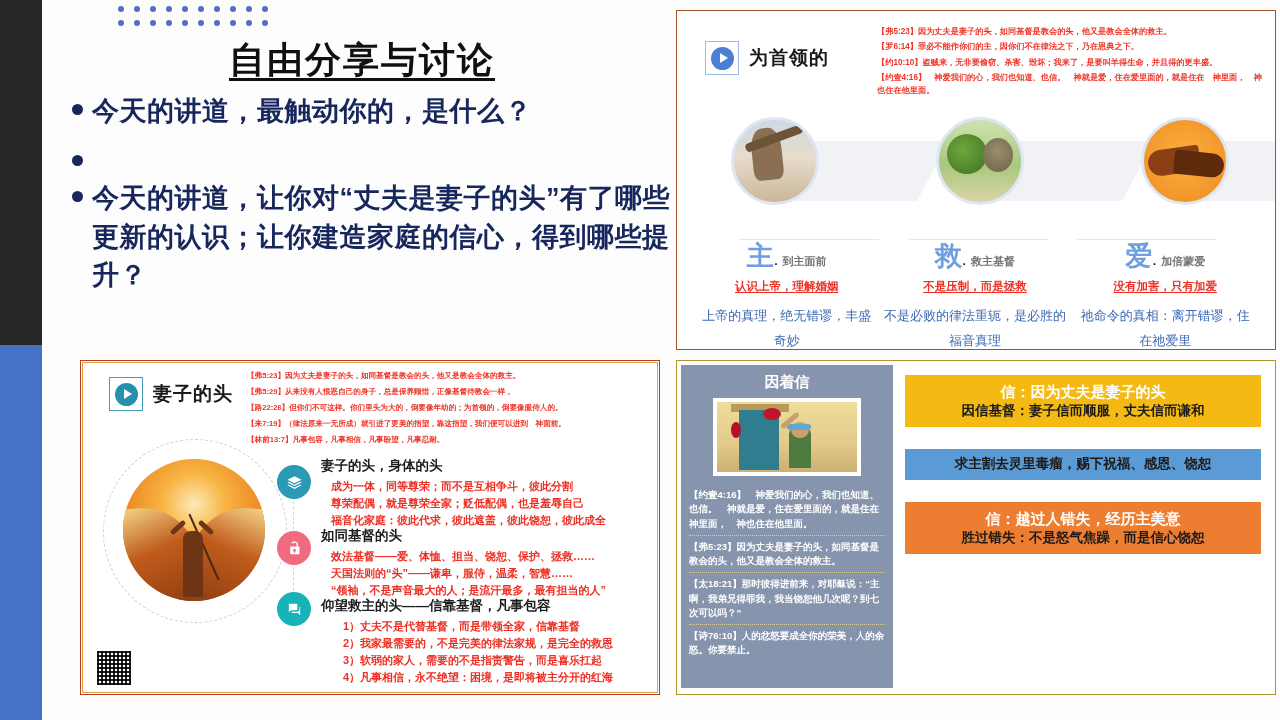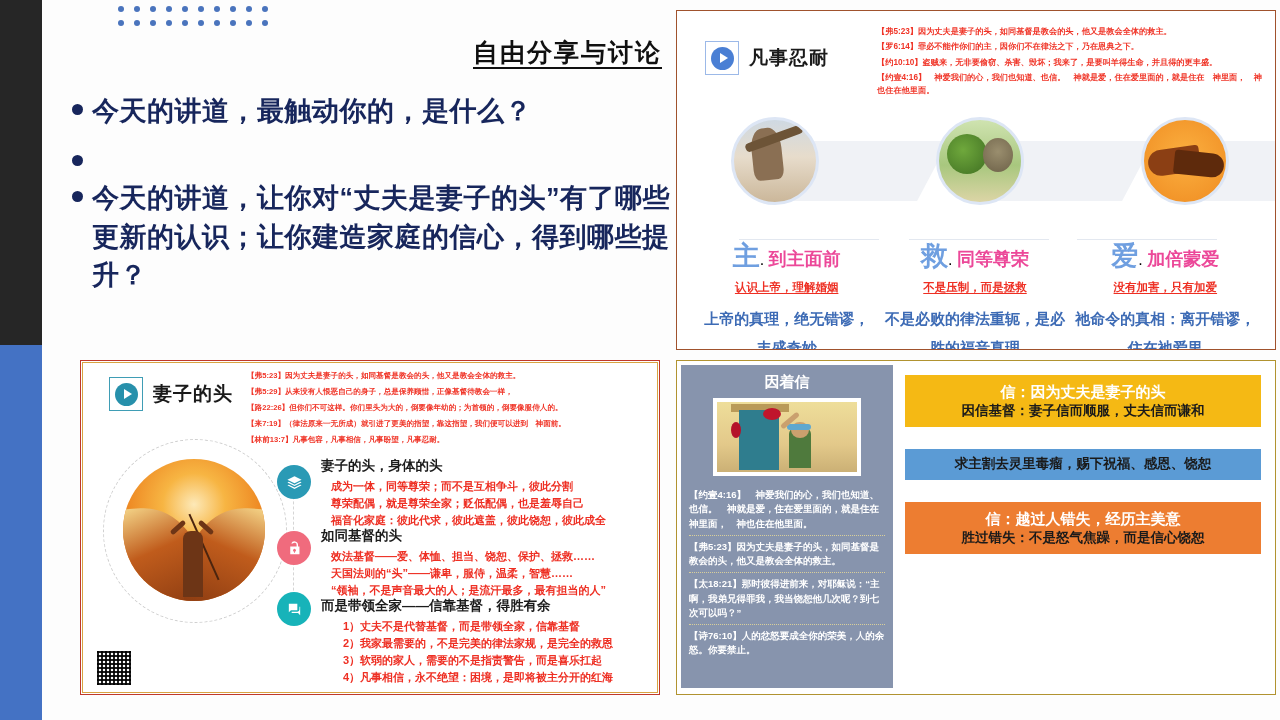--- a/index.html
+++ b/index.html
@@ -14,22 +14,22 @@
   .edge-dark{position:absolute;left:0;top:0;width:42px;height:345px;background:#262626;}
   .edge-blue{position:absolute;left:0;top:345px;width:42px;height:375px;background:#4472c4;}
 
   
   .dots{position:absolute;left:118px;top:6px;width:150px;}
   .dot-row{display:flex;justify-content:space-between;margin-bottom:8px;}
   .dot{width:6px;height:6px;border-radius:50%;background:#4a74bd;}
 
   
   .title{
-    position:absolute;left:62px;top:36px;width:600px;text-align:right;
-    font-size:25px;font-weight:bold;color:#101010;
+    position:absolute;left:62px;top:36px;width:600px;text-align:center;
+    font-size:36px;font-weight:bold;color:#101010;
     text-decoration:underline;text-underline-offset:6px;letter-spacing:2px;
   }
   .bullets{position:absolute;left:72px;top:92px;width:612px;}
   .bullet{display:flex;align-items:flex-start;margin-bottom:13px;}
   .bullet-dot{
     flex:0 0 auto;width:11px;height:11px;border-radius:50%;
     background:#17265c;margin-top:12px;margin-right:9px;
   }
   .bullet-text{
     font-size:27px;line-height:1.42;color:#17265c;font-weight:bold;
@@ -87,26 +87,26 @@
   
   .pic3{background:radial-gradient(circle at 50% 45%,#fbb040,#ef8b21);}
   .pic3::before{content:"";position:absolute;left:4px;top:28px;width:52px;height:26px;
     background:#8b3f14;border-radius:14px 4px 4px 14px;transform:rotate(-8deg);}
   .pic3::after{content:"";position:absolute;right:2px;top:32px;width:50px;height:24px;
     background:#5e2a0c;border-radius:4px 14px 14px 4px;transform:rotate(6deg);}
 
   .three-cols{position:absolute;display:flex;}
   .col{text-align:center;}
   .col .big{font-size:27px;font-weight:bold;color:#6f9fe0;letter-spacing:0;line-height:1;}
-  .col .sub{font-size:18px;font-weight:bold;color:#ec4899;}
+  .col .sub{font-size:11px;font-weight:bold;color:#737373;}
   .col .hl{
     font-size:11.5px;font-weight:bold;color:#ee2f23;margin-top:9px;
     text-decoration:underline;text-underline-offset:2px;
   }
-  .col .note{font-size:15px;color:#3d6bb5;font-weight:bold;line-height:1.9;margin-top:10px;}
+  .col .note{font-size:13px;color:#3d6bb5;font-weight:normal;line-height:1.9;margin-top:10px;}
 
   .divider-line{position:absolute;height:1px;background:#e3e8f0;}
 
   
   #panel-wifehead{left:80px;top:360px;width:580px;height:335px;border:1.5px solid #c0392b;outline:1px solid #d9a441;outline-offset:-3px;}
 
   .circle-dash{
     position:absolute;left:22px;top:78px;width:182px;height:182px;border-radius:50%;
     border:1px dashed #cfcfcf;
   }
@@ -237,21 +237,21 @@
   </div>
 
   <div class="panel" id="panel-divine">
     <div class="p-inner">
       <div class="vtag" style="left:28px;top:30px;">
         <span class="frame blue">
           <span class="play blue">
               <i></i>
             </span>
         </span>
-        <span class="vlabel">凡事忍耐</span>
+        <span class="vlabel">为首领的</span>
       </div>
 
       <div class="verses" style="left:200px;top:14px;width:388px;font-size:8.2px;line-height:1.62;">
         <div class="v">【弗5:23】因为丈夫是妻子的头，如同基督是教会的头，他又是教会全体的救主。</div>
         <div class="v">【罗6:14】罪必不能作你们的主，因你们不在律法之下，乃在恩典之下。</div>
         <div class="v">【约10:10】盗贼来，无非要偷窃、杀害、毁坏；我来了，是要叫羊得生命，并且得的更丰盛。</div>
         <div class="v">【约壹4:16】　神爱我们的心，我们也知道、也信。　神就是爱，住在爱里面的，就是住在　神里面，　神也住在他里面。</div>
       </div>
 
       <div class="circles" style="left:54px;top:106px;width:498px;justify-content:space-between;">
@@ -279,21 +279,21 @@
             <span class="big">主</span><span class="dotmark">.</span>
             <span class="sub">到主面前</span>
           </div>
           <div class="hl">认识上帝，理解婚姻</div>
           <div class="note">上帝的真理，绝无错谬，丰盛奇妙</div>
           <div class="note" style="margin-top:0;">祂的吩咐，没有捆绑，只有自由</div>
         </div>
         <div class="col" style="width:186px;">
           <div>
             <span class="big">救</span><span class="dotmark">.</span>
-            <span class="sub">同等尊荣</span>
+            <span class="sub">救主基督</span>
           </div>
           <div class="hl">不是压制，而是拯救</div>
           <div class="note">不是必败的律法重轭，是必胜的福音真理</div>
           <div class="note" style="margin-top:0;">离开善恶树的误解，得生命树的丰盛</div>
         </div>
         <div class="col" style="width:180px;">
           <div>
             <span class="big">爱</span><span class="dotmark">.</span>
             <span class="sub">加倍蒙爱</span>
           </div>
@@ -359,21 +359,21 @@
       </div>
 
       <div class="sect" style="left:240px;top:166px;width:330px;">
         <h4>如同基督的头</h4>
         <p style="padding-left:10px;">效法基督——爱、体恤、担当、饶恕、保护、拯救……</p>
         <p style="padding-left:10px;">天国法则的“头”——谦卑，服侍，温柔，智慧……</p>
         <p style="padding-left:10px;">“领袖，不是声音最大的人；是流汗最多，最有担当的人”</p>
       </div>
 
       <div class="sect" style="left:240px;top:236px;width:340px;">
-        <h4>而是带领全家——信靠基督，得胜有余</h4>
+        <h4>仰望救主的头——信靠基督，凡事包容</h4>
         <p style="padding-left:22px;">1）丈夫不是代替基督，而是带领全家，信靠基督</p>
         <p style="padding-left:22px;">2）我家最需要的，不是完美的律法家规，是完全的救恩</p>
         <p style="padding-left:22px;">3）软弱的家人，需要的不是指责警告，而是喜乐扛起</p>
         <p style="padding-left:22px;">4）凡事相信，永不绝望：困境，是即将被主分开的红海</p>
       </div>
 
       <div class="qr"></div>
     </div>
   </div>
 

